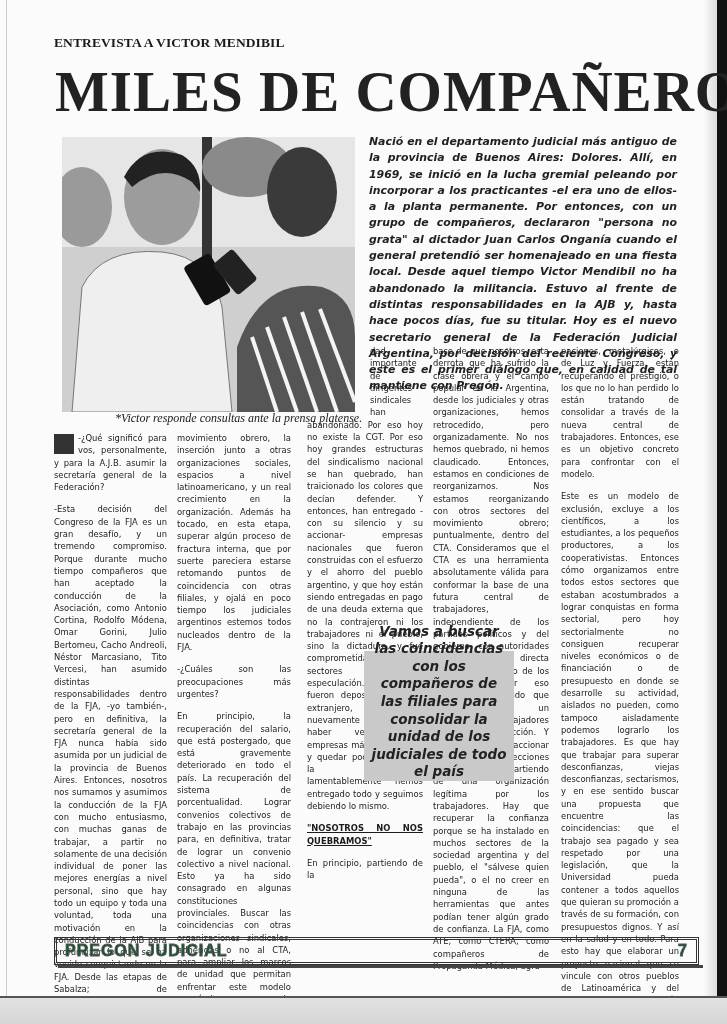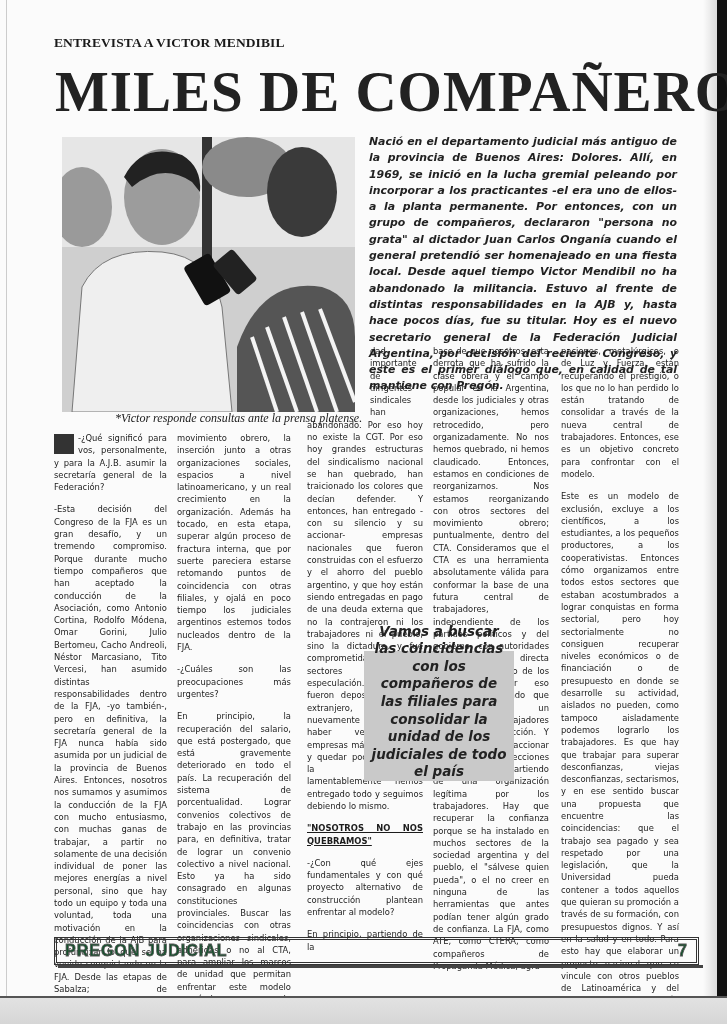--- a/index.html
+++ b/index.html
@@ -114,21 +114,20 @@
 <div class="col col2">
   <p>movimiento obrero, la inserción junto a otras organizaciones sociales, espacios a nivel latinoamericano, y un real crecimiento en la organización. Además ha tocado, en esta etapa, superar algún proceso de fractura interna, que por suerte pareciera estarse retomando puntos de coincidencia con otras filiales, y ojalá en poco tiempo los judiciales argentinos estemos todos nucleados dentro de la FJA.</p>
   <p class="q">-¿Cuáles son las preocupaciones más urgentes?</p>
   <p>En principio, la recuperación del salario, que está postergado, que está gravemente deteriorado en todo el país. La recuperación del sistema de porcentualidad. Lograr convenios colectivos de trabajo en las provincias para, en definitiva, tratar de lograr un convenio colectivo a nivel nacional. Esto ya ha sido consagrado en algunas constituciones provinciales. Buscar las coincidencias con otras organizaciones sindicales, adheridas o no al CTA, para ampliar los marcos de unidad que permitan enfrentar este modelo económico de disgregación nacional, que atenta contra principios y banderas por las cuales el movimiento de los trabajadores argentinos ha luchado durante mucho tiempo. Banderas y objetivos que tuvo la clase obrera argentina, y que lamentablemente una canti-</p>
 </div>
 
 <div class="col col3">
   <span class="float-photo-gap"></span>
   <p>dad importante de dirigentes sindicales han abandonado. Por eso hoy no existe la CGT. Por eso hoy grandes estructuras del sindicalismo nacional se han quebrado, han traicionado los colores que decían defender. Y entonces, han entregado -con su silencio y su accionar- empresas nacionales que fueron construidas con el esfuerzo y el ahorro del pueblo argentino, y que hoy están siendo entregadas en pago de una deuda externa que no la contrajeron ni los trabajadores ni el pueblo, sino la dictadura, y fue comprometida por algunos sectores de la especulación. Dineros que fueron depositados en el extranjero, que hoy nuevamente a pesar de haber vendido las empresas más importantes y quedar pocas "joyas de la abuela", lamentablemente hemos entregado todo y seguimos debiendo lo mismo.</p>
   <p class="subhead">"NOSOTROS NO NOS QUEBRAMOS"</p>
-  <p class="q">-¿Con qué ejes fundamentales y con qué proyecto alternativo de construcción plantean enfrentar al modelo?</p>
   <p>En principio, partiendo de la</p>
 </div>
 
 <div class="col col4">
   <p>base de que nosotros, esta derrota que ha sufrido la clase obrera y el campo popular en la Argentina, desde los judiciales y otras organizaciones, hemos retrocedido, pero organizadamente. No nos hemos quebrado, ni hemos claudicado. Entonces, estamos en condiciones de reorganizarnos. Nos estamos reorganizando con otros sectores del movimiento obrero; puntualmente, dentro del CTA. Consideramos que el CTA es una herramienta absolutamente válida para conformar la base de una futura central de trabajadores, independiente de los partidos políticos y del gobierno, con autoridades elegidas en forma directa por el voto secreto de los compañeros. Por eso estamos impulsando que aproximadamente un millón de trabajadores elijan esa conducción. Y lleve adelante un accionar anterior de las elecciones del 95, que esté partiendo de una organización legítima por los trabajadores. Hay que recuperar la confianza porque se ha instalado en muchos sectores de la sociedad argentina y del pueblo, el "sálvese quien pueda", o el no creer en ninguna de las herramientas que antes podían tener algún grado de confianza. La FJA, como ATE, como CTERA, como compañeros de Propaganda Médica, agru-</p>
 </div>
 
 <div class="col col5">
   <p>paciones, metalúrgicos, o de Luz y Fuerza, están recuperando el prestigio, o los que no lo han perdido lo están tratando de consolidar a través de la nueva central de trabajadores. Entonces, ese es un objetivo concreto para confrontar con el modelo.</p>
   <p>Este es un modelo de exclusión, excluye a los científicos, a los estudiantes, a los pequeños productores, a los cooperativistas. Entonces cómo organizamos entre todos estos sectores que estaban acostumbrados a lograr conquistas en forma sectorial, pero hoy sectorialmente no consiguen recuperar niveles económicos o de financiación o de presupuesto en donde se desarrolle su actividad, aislados no pueden, como tampoco aisladamente podemos lograrlo los trabajadores. Es que hay que trabajar para superar desconfianzas, viejas desconfianzas, sectarismos, y en ese sentido buscar una propuesta que encuentre las coincidencias: que el trabajo sea pagado y sea respetado por una legislación, que la Universidad pueda contener a todos aquellos que quieran su promoción a través de su formación, con presupuestos dignos. Y así en la salud y en todo. Para esto hay que elaborar un proyecto nacional que se vincule con otros pueblos de Latinoamérica y del mundo que estén defendiendo su independencia y su autonomía. Como puede su-</p>

